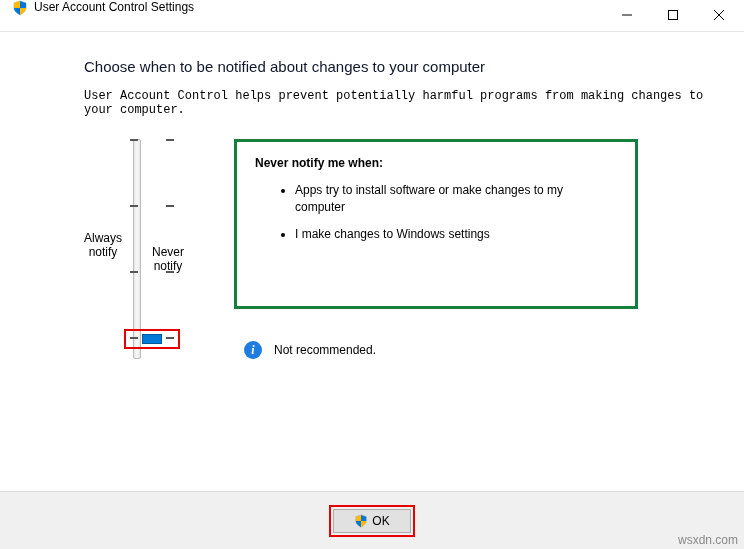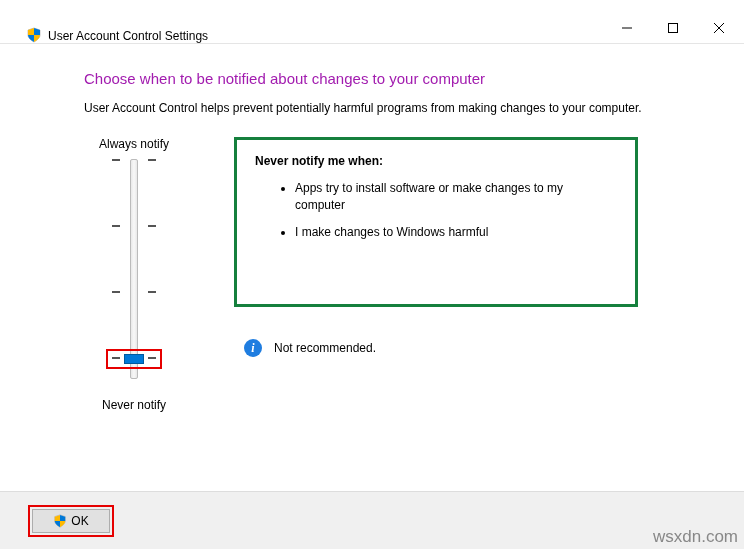--- a/index.html
+++ b/index.html
@@ -8,63 +8,64 @@
     font-family: "Segoe UI", Tahoma, sans-serif;
     font-size: 12px;
     color: #000;
     background: #fff;
     width: 744px;
     height: 549px;
     position: relative;
     overflow: hidden;
   }
   .titlebar {
-    height: 44px;
-    display: flex;
-    align-items: flex-end;
-    padding: 0 2px 0 26px;
+    height: 32px;
+    display: flex;
+    align-items: flex-start;
+    padding: 0 2px 0 12px;
     border-bottom: 1px solid #e5e5e5;
   }
   .titlebar .icon { margin-right: 6px; }
   .titlebar .title { flex: 1; font-size: 12px; }
   .win-controls { display: flex; }
   .win-btn {
     width: 46px; height: 30px;
     display: flex; align-items: center; justify-content: center;
     font-size: 14px;
   }
   .content {
     padding: 26px 34px 10px 84px;
   }
   .heading {
-    color: #a21caf;
+    color: #0f172a;
     font-size: 15px;
     margin-bottom: 14px;
   }
   .subtext {
     font-size: 12px;
     color: #000;
     margin-bottom: 2px;
+    font-family: Liberation Mono, monospace;
   }
   .link {
     color: #0066cc;
     text-decoration: underline;
     font-size: 12px;
     display: inline-block;
     cursor: pointer;
   }
   .main-row {
     display: flex;
     margin-top: 22px;
     gap: 50px;
   }
   .slider-col {
     width: 100px;
     display: flex;
-    flex-direction: column;
+    flex-direction: row;
     align-items: center;
   }
   .slider-label-top, .slider-label-bottom {
     font-size: 12px;
     text-align: center;
   }
   .slider-label-top { margin-bottom: 8px; }
   .slider-label-bottom { margin-top: 19px; }
   .slider-track-wrap {
     position: relative;
@@ -149,21 +150,21 @@
     font-weight: bold;
   }
   .footer {
     position: absolute;
     bottom: 0; left: 0; right: 0;
     height: 58px;
     border-top: 1px solid #ddd;
     background: #f0f0f0;
     display: flex;
     align-items: center;
-    justify-content: flex-start;
+    justify-content: center;
     padding: 0 28px;
     gap: 18px;
   }
   .btn {
     min-width: 78px;
     height: 24px;
     background: #e1e1e1;
     border: 1px solid #adadad;
     font-size: 12px;
     display: flex;
@@ -174,21 +175,21 @@
   }
   .ok-highlight {
     border: 2px solid #e60000;
     padding: 2px;
     display: flex;
   }
   .watermark {
     position: absolute;
     bottom: 2px;
     right: 6px;
-    font-size: 17px;
+    font-size: 12px;
     color: #888;
   }
   .shield-svg { display: block; }
 </style>
 </head>
 <body>
 
 <div class="titlebar">
   <span class="icon">
     <svg class="shield-svg" width="16" height="16" viewBox="0 0 16 16">
@@ -250,21 +251,21 @@
         </div>
       </div>
       <div class="slider-label-bottom">Never notify</div>
     </div>
 
     <div class="right-col">
       <div class="desc-box">
         <div class="desc-title">Never notify me when:</div>
         <ul>
           <li>Apps try to install software or make changes to my computer</li>
-          <li>I make changes to Windows harmful</li>
+          <li>I make changes to Windows settings</li>
         </ul>
       </div>
       <div class="reco-row">
         <div class="info-icon">i</div>
         <div>Not recommended.</div>
       </div>
     </div>
   </div>
 </div>
 

